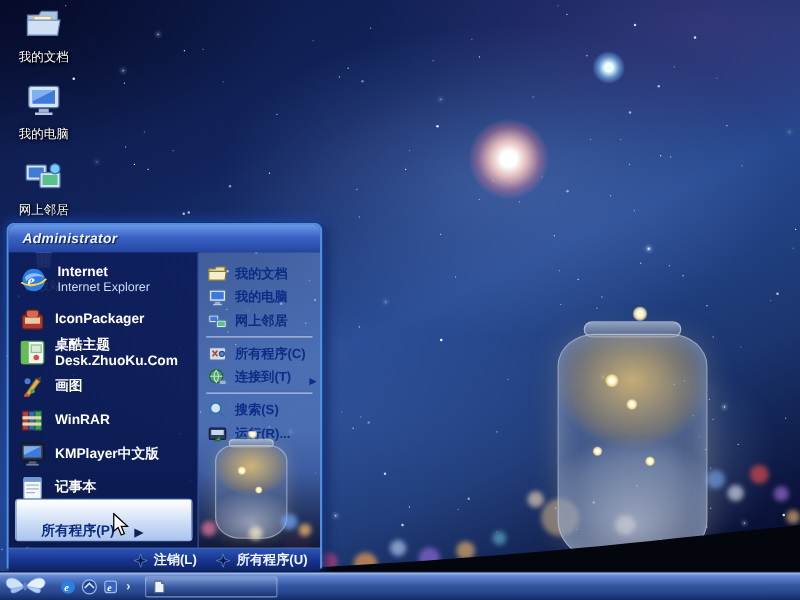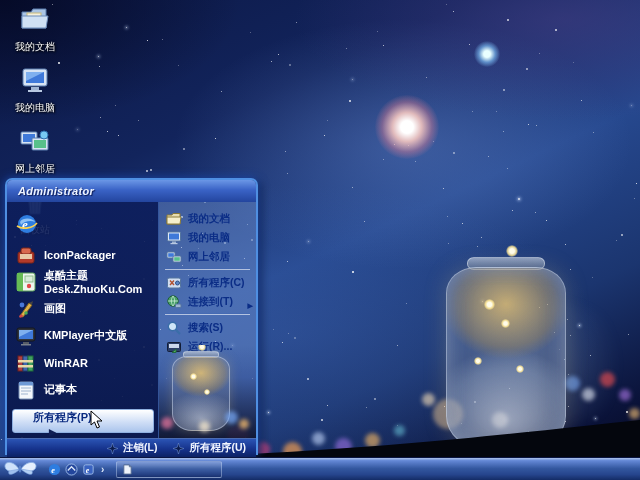--- a/index.html
+++ b/index.html
@@ -68,24 +68,24 @@
     color:#fff; font-size:11px; font-weight:bold; cursor:default; }
   .sm-litem.tall { height:34px; }
   .sm-litem .txt2 .sub { font-weight:normal; font-size:10px; color:#c9dbf6; }
   .sm-ritem { display:flex; align-items:center; gap:6px; height:19px; padding:0 3px 0 7px;
     color:#0b2d86; font-size:10.5px; font-weight:bold; cursor:default; position:relative; }
   .sm-ritem .subarrow::before { content:"\25B6"; font-size:7px; color:#0b2d86; }
   .sm-ritem .subarrow { position:absolute; right:3px; top:6px; }
   .sm-sep { height:1px; margin:3px 6px; background:rgba(250,252,255,.6);
     box-shadow:0 -1px 0 rgba(60,100,180,.35); }
   .ico { flex:0 0 auto; display:block; }
-  .all-programs { position:absolute; left:5px; right:5px; bottom:5px; height:24px;
-    display:flex; align-items:flex-start; border-radius:3px; border:1px solid #8fb0e0;
+  .all-programs { position:absolute; left:5px; right:5px; bottom:5px; height:34px;
+    display:flex; align-items:flex-end; border-radius:3px; border:1px solid #8fb0e0;
     background:linear-gradient(180deg,#ffffff,#cfdef6 55%,#abc5ec);
-    color:#0a2a80; font-size:11px; font-weight:bold; padding-left:20px; cursor:default;flex-direction:column; }
+    color:#0a2a80; font-size:11px; font-weight:bold; padding-left:20px; cursor:default; }
   .all-programs .ap-arrow { margin-left:16px; color:#101f55; }
   .all-programs .ap-arrow::before { content:"\25B6"; font-size:9px; }
   .sm-bottom { height:19px; display:flex; justify-content:flex-end; align-items:center; gap:16px;
     padding-right:10px; border-top:1px solid rgba(130,170,240,.55);
     background:linear-gradient(180deg,#2b54b4,#16338c 55%,#0c2264);
     color:#f0f5ff; font-size:10.5px; font-weight:bold; }
   .sm-bottom .bitem { display:flex; align-items:center; gap:5px; cursor:default; }
   .spark { width:11px; height:11px; }
 
   
@@ -383,20 +383,24 @@
     <div class="sm-body">
 
       <div class="sm-left">
         <div class="sm-litem tall">
           <svg class="ico" width="24" height="24" viewBox="0 0 24 24">
             <circle cx="12" cy="12" r="9" fill="#2e7de0"></circle>
             <path d="M6 13 C9 9 16 8 20 10 C18 6 8 5 5 10 Z" fill="#8fc1f5"></path>
             <text x="7" y="17" font-size="13" font-style="italic" font-weight="bold" fill="#fff" font-family="Liberation Serif, serif">e</text>
             <path d="M2 14 C8 18 18 16 22 11" stroke="#ffd24a" stroke-width="1.6" fill="none"></path>
           </svg>
+          <span class="txt2">
+            <span style="display:block">Internet</span>
+            <span class="sub">Internet Explorer</span>
+          </span>
         </div>
         <div class="sm-litem">
           <svg class="ico" width="22" height="22" viewBox="0 0 22 22">
             <rect x="3" y="8" width="16" height="11" rx="2" fill="#b33a2a" stroke="#7a2418"></rect>
             <rect x="6" y="4" width="10" height="6" rx="2" fill="#d8694f" stroke="#7a2418"></rect>
             <rect x="5" y="10" width="12" height="5" fill="#e8c9a8"></rect>
           </svg>
           <span>IconPackager</span>
         </div>
         <div class="sm-litem">
@@ -413,37 +417,37 @@
             <path d="M5 18 L14 5 L17 7 L8 19 Z" fill="#e0b24a" stroke="#8a6a20"></path>
             <path d="M14 5 L17 7 L18 3 Z" fill="#444"></path>
             <path d="M4 19 C5 16 7 16 8 18 C7 20 5 20 4 19 Z" fill="#d04848"></path>
             <circle cx="7" cy="7" r="2.4" fill="#4878d8"></circle>
             <circle cx="11" cy="15" r="1.8" fill="#48a858"></circle>
           </svg>
           <span>画图</span>
         </div>
         <div class="sm-litem">
           <svg class="ico" width="22" height="22" viewBox="0 0 22 22">
+            <rect x="3" y="4" width="5" height="15" fill="#b04040" stroke="#6a1f1f"></rect>
+            <rect x="8" y="4" width="5" height="15" fill="#4068b0" stroke="#1f3a6a"></rect>
+            <rect x="13" y="4" width="5" height="15" fill="#40a060" stroke="#1f6a3a"></rect>
+            <rect x="3" y="8" width="15" height="2.5" fill="#e8d9a8"></rect>
+            <rect x="3" y="13" width="15" height="2.5" fill="#e8d9a8"></rect>
+          </svg>
+          <span>WinRAR</span>
+        </div>
+        <div class="sm-litem">
+          <svg class="ico" width="22" height="22" viewBox="0 0 22 22">
             <rect x="2" y="3" width="18" height="13" rx="2" fill="#30343c" stroke="#15171c"></rect>
             <rect x="4" y="5" width="14" height="9" fill="#3f79d9"></rect>
             <path d="M4 5 L18 5 L4 12 Z" fill="#7fb0ef"></path>
             <rect x="8" y="17" width="6" height="2" fill="#555b66"></rect>
             <rect x="6" y="19" width="10" height="1.5" fill="#777e8a"></rect>
           </svg>
           <span>KMPlayer中文版</span>
-        </div>
-        <div class="sm-litem">
-          <svg class="ico" width="22" height="22" viewBox="0 0 22 22">
-            <rect x="3" y="4" width="5" height="15" fill="#b04040" stroke="#6a1f1f"></rect>
-            <rect x="8" y="4" width="5" height="15" fill="#4068b0" stroke="#1f3a6a"></rect>
-            <rect x="13" y="4" width="5" height="15" fill="#40a060" stroke="#1f6a3a"></rect>
-            <rect x="3" y="8" width="15" height="2.5" fill="#e8d9a8"></rect>
-            <rect x="3" y="13" width="15" height="2.5" fill="#e8d9a8"></rect>
-          </svg>
-          <span>WinRAR</span>
         </div>
         <div class="sm-litem">
           <svg class="ico" width="22" height="22" viewBox="0 0 22 22">
             <rect x="4" y="3" width="14" height="17" rx="1.5" fill="#f4f7fb" stroke="#7a93b8"></rect>
             <rect x="4" y="3" width="14" height="3.5" fill="#6f9ad6"></rect>
             <path d="M6 9 H16 M6 12 H16 M6 15 H13" stroke="#9fb4cf" fill="none"></path>
           </svg>
           <span>记事本</span>
         </div>
         <div class="all-programs">

